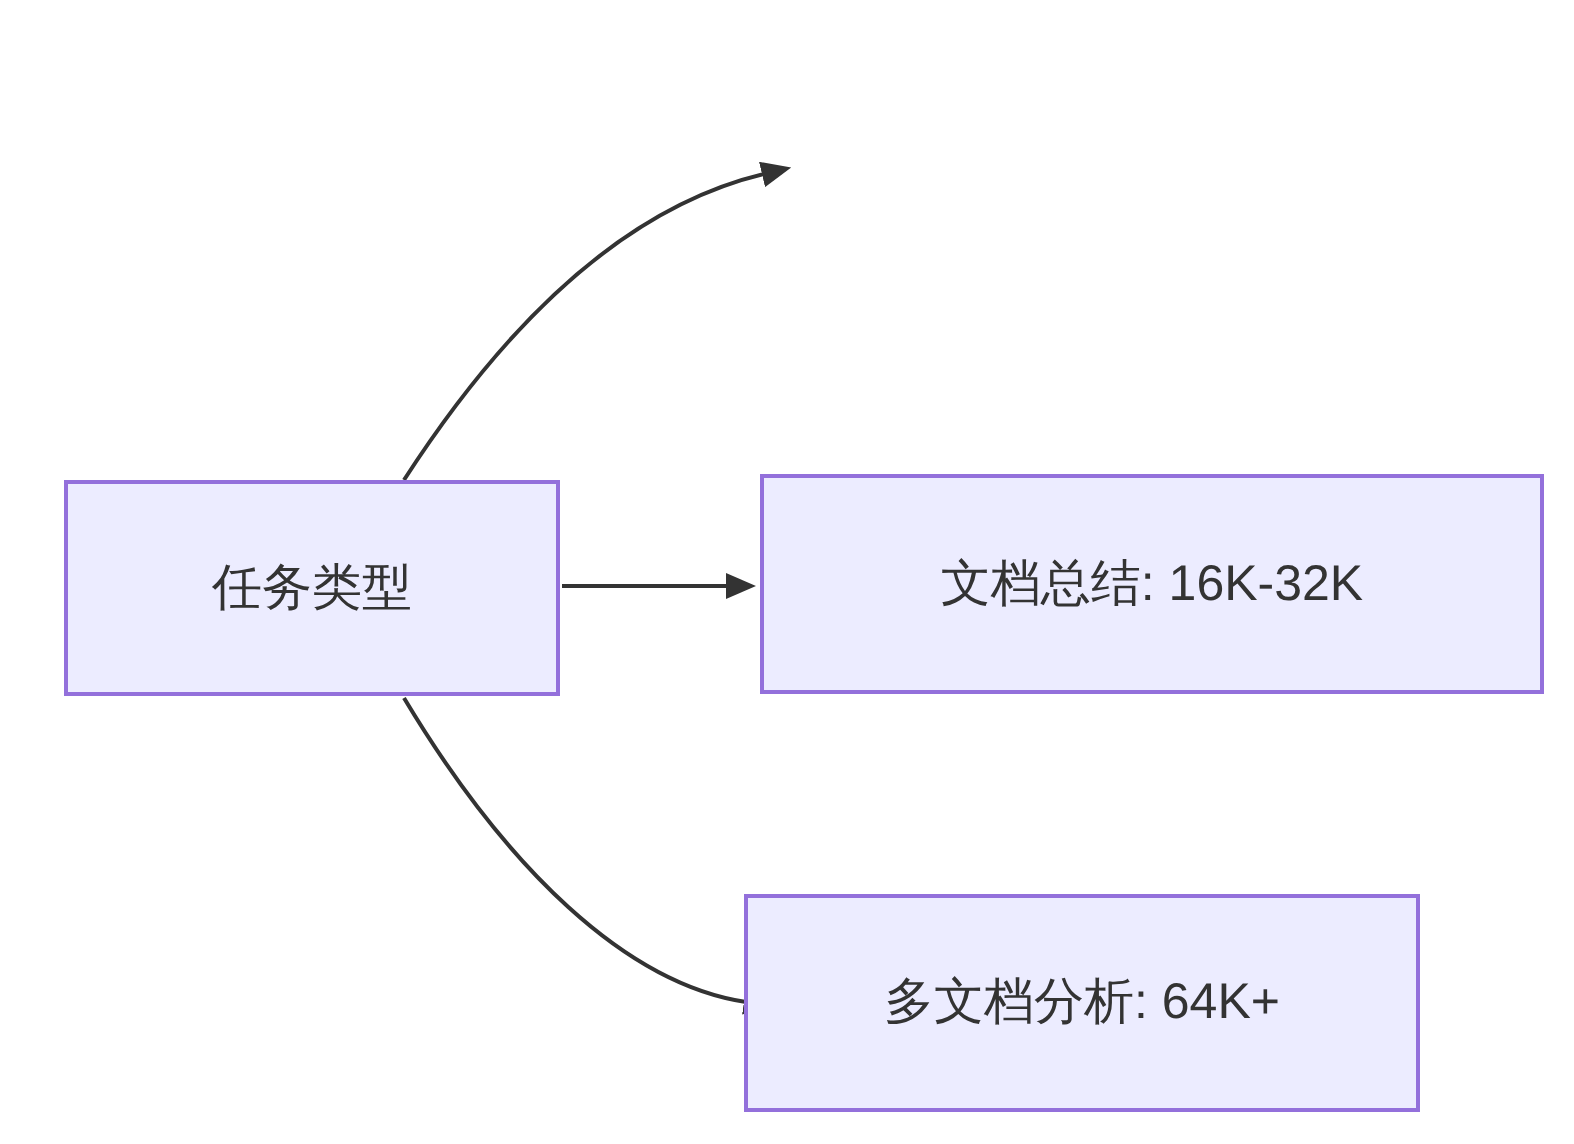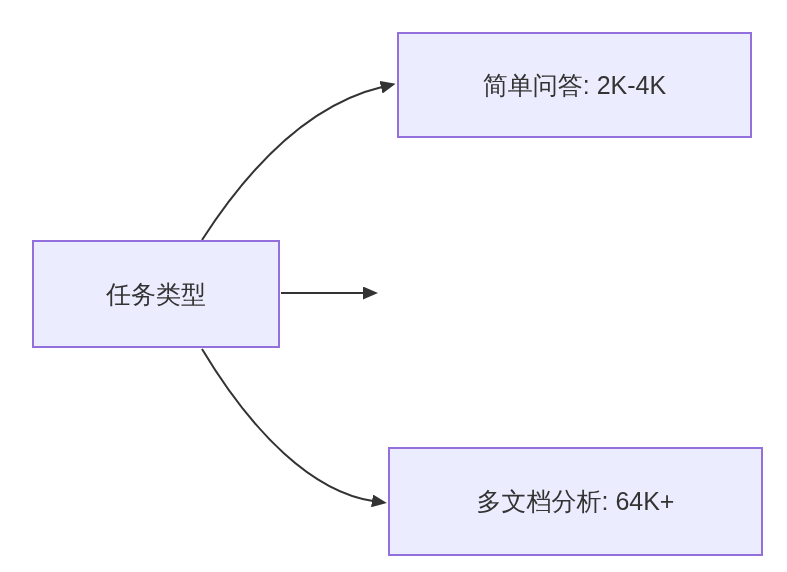--- a/index.html
+++ b/index.html
@@ -33,21 +33,21 @@
     line-height: 1.3;
     display: flex;
     align-items: center;
     justify-content: center;
     text-align: center;
     white-space: nowrap;
   }
   .node-root { left: 32px;  top: 240px; width: 248px; height: 108px; }
   .node-qa   { left: 397px; top: 32px;  width: 355px; height: 106px; }
   .node-doc  { left: 380px; top: 237px; width: 392px; height: 110px; }
-  .node-multi{ left: 388px; top: 447px; width: 375px; height: 109px; }
+  .node-multi{ left: 372px; top: 447px; width: 338px; height: 109px; }
 </style>
 </head>
 <body>
 
 <div class="canvas">
 
   <svg class="edges-layer" viewBox="0 0 787 572" xmlns="http://www.w3.org/2000/svg">
     <defs>
       <marker id="arrowhead" markerUnits="userSpaceOnUse" markerWidth="15" markerHeight="13" refX="1" refY="6.5" orient="auto">
         <path d="M0,0 L15,6.5 L0,13 Z" fill="#333333"></path>
@@ -55,22 +55,22 @@
     </defs>
     <path d="M202,240 C255,158 315,103 382,87" fill="none" stroke="#333333" stroke-width="2" marker-end="url(#arrowhead)"></path>
     <path d="M281,293 L364,293" fill="none" stroke="#333333" stroke-width="2" marker-end="url(#arrowhead)"></path>
     <path d="M202,349 C253,434 313,492 373,501" fill="none" stroke="#333333" stroke-width="2" marker-end="url(#arrowhead)"></path>
   </svg>
 
   <div class="node node-root">
     <span>任务类型</span>
   </div>
 
-  <div class="node node-qa">
-    <span>简单问答: 2K-4K</span>
+
+  <div class="node node-doc">
+    <span>文档总结: 16K-32K</span>
   </div>
-
 
   <div class="node node-multi">
     <span>多文档分析: 64K+</span>
   </div>
 
 </div>
 
 </body></html>

